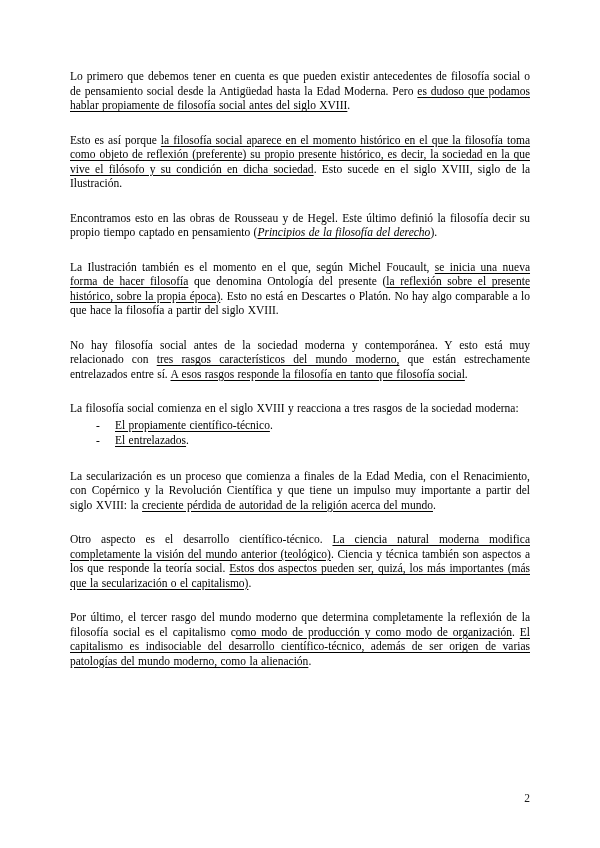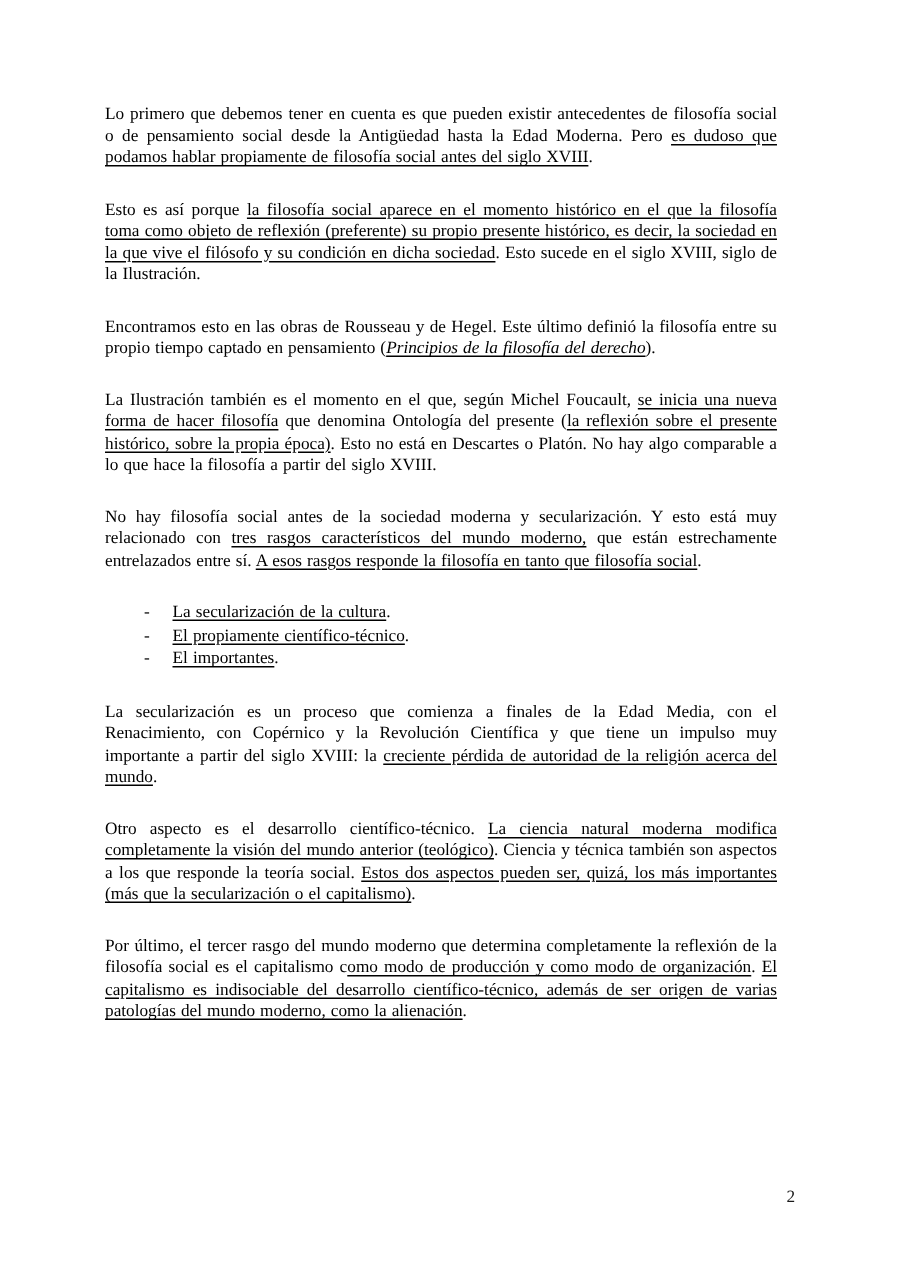--- a/index.html
+++ b/index.html
@@ -20,21 +20,21 @@
   .content {
     position: absolute;
     left: 70px;
     right: 70px;
     top: 69px;
     font-size: 11.5px;
     line-height: 14.5px;
     text-align: justify;
     word-spacing: 0.5px;
   }
-  p.doc-para { margin: 0 12px 20px 0; }
+  p.doc-para { margin: 0 0 20px 0; }
   p.doc-para.tight { margin-bottom: 2px; }
   ul.doc-list {
     list-style: none;
     margin: 0 0 20px 0;
   }
   ul.doc-list li {
     position: relative;
     padding-left: 45px;
     line-height: 15.5px;
     text-align: left;
@@ -59,27 +59,27 @@
     color: #1a1a1a;
   }
 </style>
 </head>
 <body>
 
 <div class="page">
   <div class="content">
       <p class="doc-para"><span>Lo primero que debemos tener en cuenta es que pueden existir antecedentes de filosofía social o de pensamiento social desde la Antigüedad hasta la Edad Moderna. Pero </span><span class="u">es dudoso que podamos hablar propiamente de filosofía social antes del siglo XVIII</span><span>.</span></p>
       <p class="doc-para"><span>Esto es así porque </span><span class="u">la filosofía social aparece en el momento histórico en el que la filosofía toma como objeto de reflexión (preferente) su propio presente histórico, es decir, la sociedad en la que vive el filósofo y su condición en dicha sociedad</span><span>. Esto sucede en el </span><span class="b">siglo XVIII</span><span>, siglo de la </span><span class="b">Ilustración</span><span>.</span></p>
-      <p class="doc-para"><span>Encontramos esto en las obras de </span><span class="b">Rousseau</span><span> y de </span><span class="b">Hegel</span><span>. Este último definió la </span><span class="b">filosofía</span><span> entre </span><span class="b">su propio tiempo captado en pensamiento</span><span> (</span><span class="u i">Principios de la filosofía del derecho</span><span>).</span></p>
+      <p class="doc-para"><span>Encontramos esto en las obras de </span><span class="b">Rousseau</span><span> y de </span><span class="b">Hegel</span><span>. Este último definió la </span><span class="b">filosofía</span><span> decir </span><span class="b">su propio tiempo captado en pensamiento</span><span> (</span><span class="u i">Principios de la filosofía del derecho</span><span>).</span></p>
       <p class="doc-para"><span>La </span><span class="b">Ilustración</span><span> también es el momento en el que, según </span><span class="b">Michel Foucault</span><span>, </span><span class="u">se inicia una nueva forma de hacer filosofía</span><span> que denomina </span><span class="b">Ontología del presente</span><span> (</span><span class="u">la reflexión sobre el presente histórico, sobre la propia época)</span><span>. Esto no está en Descartes o Platón. No hay algo comparable a lo que hace la filosofía a partir del siglo XVIII.</span></p>
-      <p class="doc-para"><span class="b">No hay filosofía social antes de la sociedad moderna y secularización</span><span>. Y esto está muy relacionado con </span><span class="u">tres rasgos característicos del mundo moderno,</span><span> que están estrechamente entrelazados entre sí. </span><span class="u">A esos rasgos responde la filosofía en tanto que filosofía social</span><span>.</span></p>
+      <p class="doc-para"><span class="b">No hay filosofía social antes de la sociedad moderna y contemporánea</span><span>. Y esto está muy relacionado con </span><span class="u">tres rasgos característicos del mundo moderno,</span><span> que están estrechamente entrelazados entre sí. </span><span class="u">A esos rasgos responde la filosofía en tanto que filosofía social</span><span>.</span></p>
+      <p class="doc-para tight"><span class="b">La filosofía social comienza en el siglo XVIII y reacciona a tres rasgos de la sociedad moderna</span><span>:</span></p>
       <ul class="doc-list">
-        <li><span class="u">La secularización de la cultura</span><span>.</span></li>
         <li><span class="u">El propiamente científico-técnico</span><span>.</span></li>
-        <li><span class="u">El importantes</span><span>.</span></li>
+        <li><span class="u">El entrelazados</span><span>.</span></li>
       </ul>
       <p class="doc-para"><span>La </span><span class="b">secularización</span><span> es un proceso que comienza a finales de la Edad Media, con el Renacimiento, con Copérnico y la Revolución Científica y que tiene un impulso muy importante a partir del siglo XVIII: la </span><span class="u">creciente pérdida de autoridad de la religión acerca del mundo</span><span>.</span></p>
       <p class="doc-para"><span>Otro aspecto es el </span><span class="b">desarrollo científico-técnico</span><span>. </span><span class="u">La ciencia natural moderna modifica completamente la visión del mundo anterior (teológico)</span><span>. Ciencia y técnica también son aspectos a los que responde la teoría social. </span><span class="u">Estos dos aspectos pueden ser, quizá, los más importantes (más que la secularización o el capitalismo)</span><span>.</span></p>
       <p class="doc-para"><span>Por último, el tercer rasgo del mundo moderno que determina completamente la reflexión de la filosofía social es el </span><span class="b">capitalismo</span><span> c</span><span class="u">omo modo de producción y como modo de organización</span><span>. </span><span class="u">El capitalismo es indisociable del desarrollo científico-técnico, además de ser origen de varias patologías del mundo moderno, como la alienación</span><span>.</span></p>
     </div>
   <div class="footer">
     <span>2</span>
   </div>
 </div>
 

